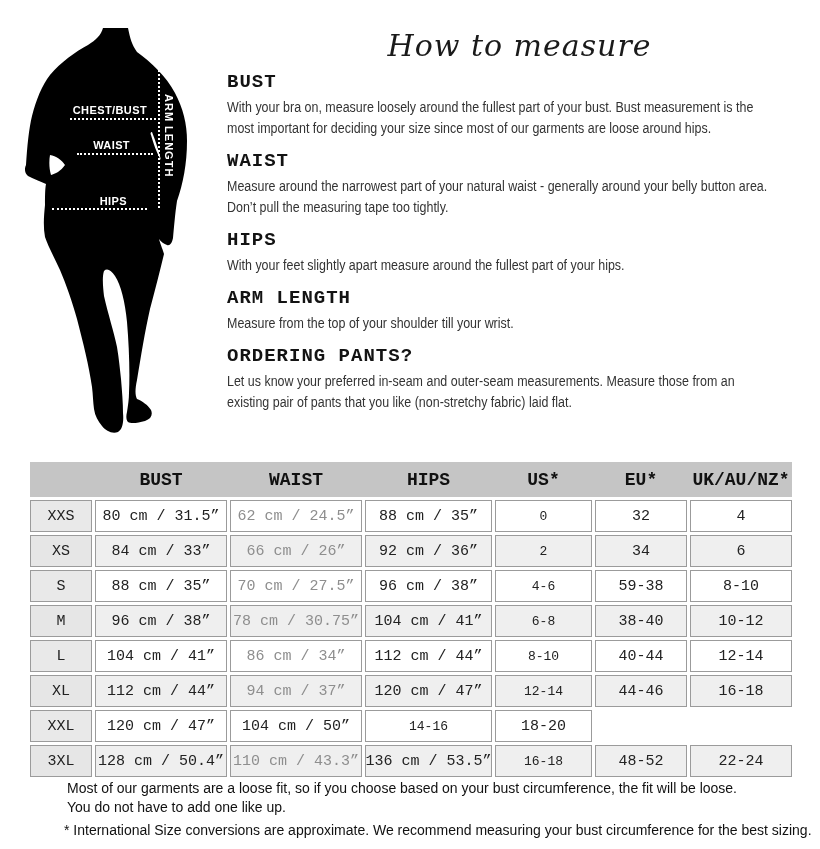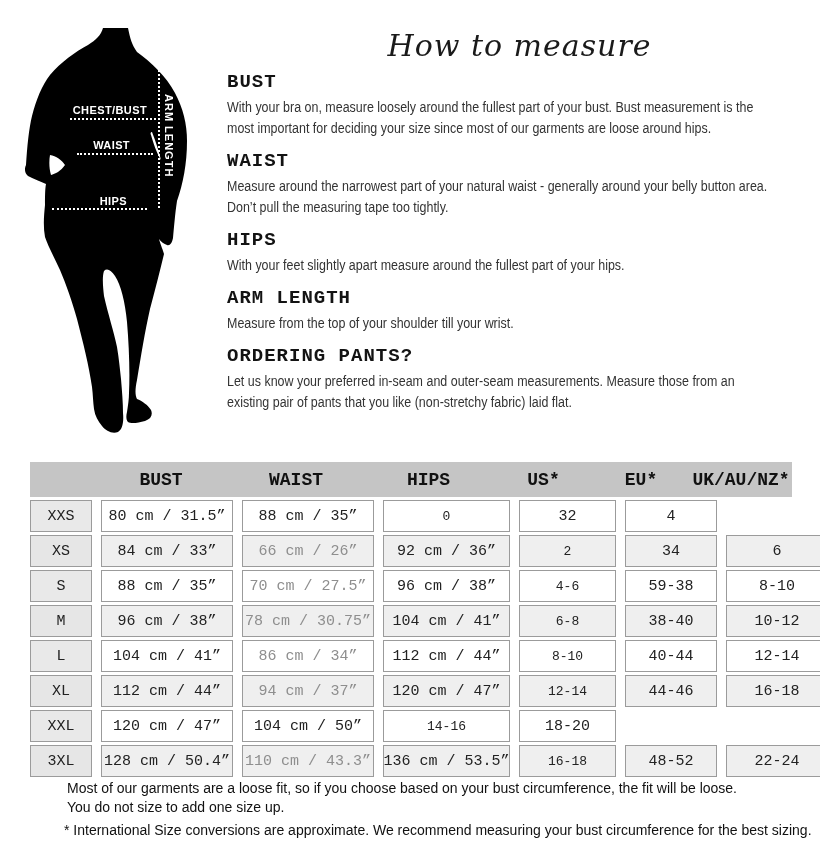--- a/index.html
+++ b/index.html
@@ -41,21 +41,21 @@
   .t-head{
     display:grid;grid-template-columns:62px 132px 132px 127px 97px 92px 102px;
     gap:3px;background:#c5c5c5;height:35px;
   }
   .t-head .hcell{
     display:flex;align-items:center;justify-content:center;
     font-family:"Liberation Mono",monospace;font-weight:bold;font-size:18px;color:#111;
   }
   .t-row{
     display:grid;grid-template-columns:62px 132px 132px 127px 97px 92px 102px;
-    gap:9px;margin-top:3px;
+    gap:3px;margin-top:3px;
   }
   .t-row .cell{
     height:32px;box-sizing:border-box;border:1px solid #9b9b9b;background:#fff;
     display:flex;align-items:center;justify-content:center;
     font-family:"Liberation Mono",monospace;font-size:15px;color:#222;white-space:nowrap;
   }
   .t-row .c-size{background:#e9e9e9;}
   .t-row.r-alt .cell{background:#efefef;}
   .t-row.r-alt .c-size{background:#e6e6e6;}
   .cell.c-waist{color:#8e8e8e;}
@@ -163,20 +163,21 @@
     <div class="hcell">WAIST</div>
     <div class="hcell">HIPS</div>
     <div class="hcell">US*</div>
     <div class="hcell">EU*</div>
     <div class="hcell">UK/AU/NZ*</div>
   </div>
 
   <div class="t-row">
     <div class="cell c-size">XXS</div>
     <div class="cell c-bust">80 cm / 31.5”</div>
+    <div class="cell c-waist">62 cm / 24.5”</div>
     <div class="cell c-hips">88 cm / 35”</div>
     <div class="cell c-us">0</div>
     <div class="cell c-eu">32</div>
     <div class="cell c-uk">4</div>
   </div>
 
   <div class="t-row r-alt">
     <div class="cell c-size">XS</div>
     <div class="cell c-bust">84 cm / 33”</div>
     <div class="cell c-waist">66 cm / 26”</div>
@@ -240,15 +241,15 @@
     <div class="cell c-waist">110 cm / 43.3”</div>
     <div class="cell c-hips">136 cm / 53.5”</div>
     <div class="cell c-us">16-18</div>
     <div class="cell c-eu">48-52</div>
     <div class="cell c-uk">22-24</div>
   </div>
 </div>
 
 <div class="fit-note">
   <div>Most of our garments are a loose fit, so if you choose based on your bust circumference, the fit will be loose.</div>
-  <div>You do not size to add one size up.</div>
+  <div>You do not have to add one like up.</div>
 </div>
 <div class="conv-note">* International Size conversions are approximate. We recommend measuring your bust circumference for the best sizing.</div>
 
 </body></html>

